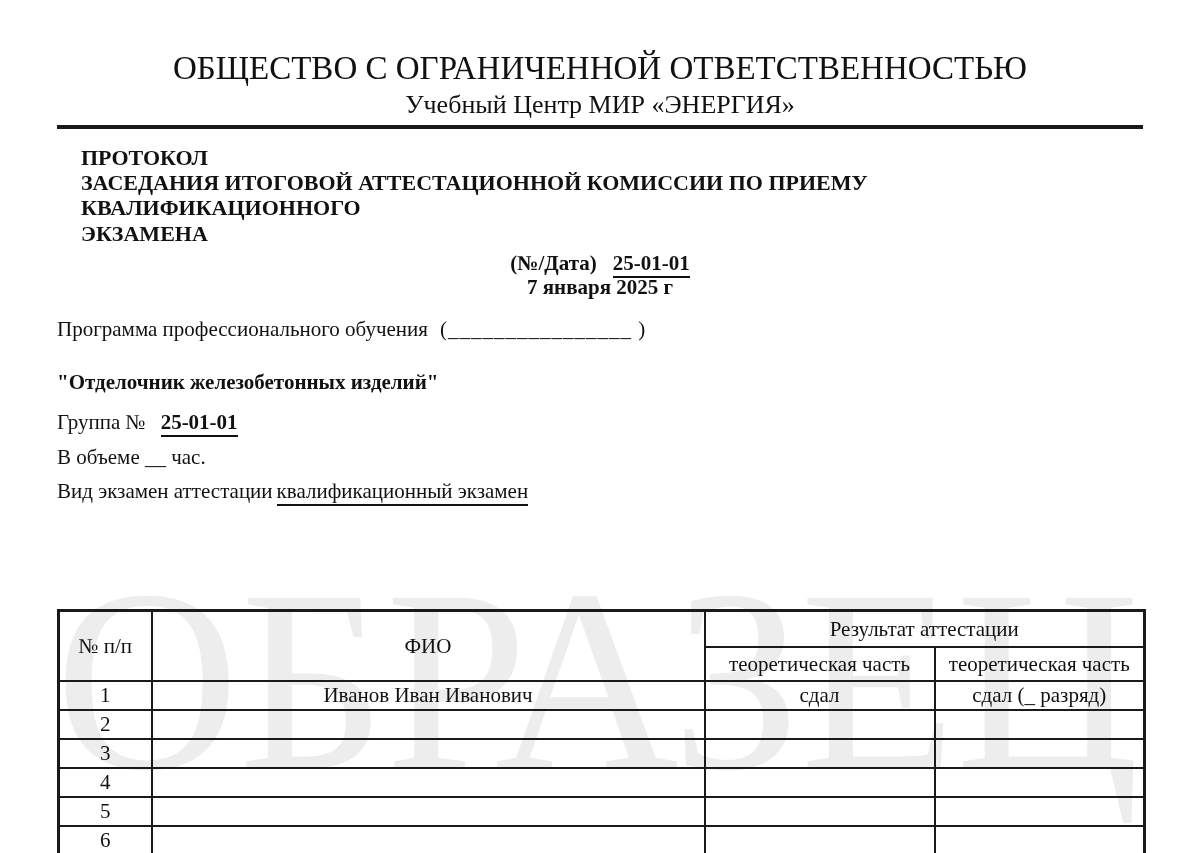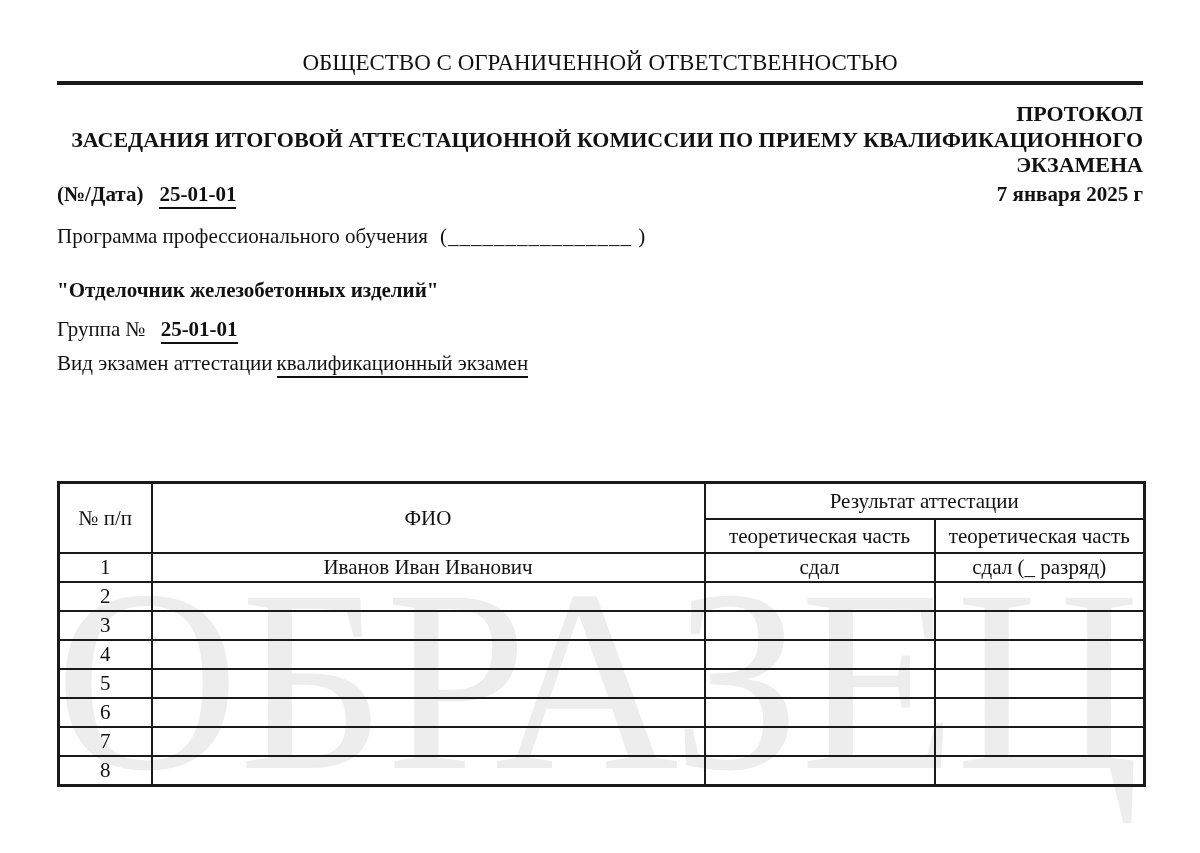--- a/index.html
+++ b/index.html
@@ -27,52 +27,54 @@
     z-index: 0;
     pointer-events: none;
   }
   .content {
     position: relative;
     z-index: 1;
     padding: 0 57px;
   }
   .org-line1 {
     margin-top: 50px;
-    font-size: 23px;
+    font-size: 33px;
     line-height: 1.15;
     text-align: center;
     letter-spacing: 0px;
   }
   .org-line2 {
     margin-top: 2px;
     font-size: 26px;
     line-height: 1.15;
     text-align: center;
   }
   .head-rule {
     margin-top: 5px;
     border: none;
     border-top: 4px solid #1a1a1a;
     height: 0;
   }
   .title-line {
     font-weight: bold;
     font-size: 22px;
     line-height: 1.15;
-    text-align: right;
+    text-align: left;
+    margin-left: 24px;
   }
   .title-line.first { margin-top: 16px; }
   .meta-row {
     margin-top: 5px;
     display: flex;
     justify-content: space-between;
     align-items: center;
     font-size: 21px;
     font-weight: bold;
     line-height: 1.15;
+    flex-direction: column;
   }
   .uline {
     border-bottom: 2px solid #111111;
     padding-bottom: 1px;
   }
   .meta-number-value { margin-left: 16px; }
   .program-row {
     margin-top: 18px;
     font-size: 21px;
     line-height: 1.15;
@@ -135,20 +137,21 @@
 
 <div class="page">
 
   <svg class="watermark-svg" width="1090" height="310" viewBox="0 0 1090 310" aria-hidden="true">
     <text x="0" y="220" font-size="260" font-family="Liberation Serif, serif" textLength="1085" lengthAdjust="spacingAndGlyphs" fill="#ededed">ОБРАЗЕЦ</text>
   </svg>
 
   <div class="content">
 
     <div class="org-line1">ОБЩЕСТВО С ОГРАНИЧЕННОЙ ОТВЕТСТВЕННОСТЬЮ</div>
+    <div class="org-line2">Учебный Центр МИР «ЭНЕРГИЯ»</div>
     <hr class="head-rule">
 
     <div class="title-line first">ПРОТОКОЛ</div>
     <div class="title-line">ЗАСЕДАНИЯ ИТОГОВОЙ АТТЕСТАЦИОННОЙ КОМИССИИ ПО ПРИЕМУ КВАЛИФИКАЦИОННОГО</div>
     <div class="title-line">ЭКЗАМЕНА</div>
 
     <div class="meta-row">
       <span>
         <span>(№/Дата)</span><span class="uline meta-number-value">25-01-01</span>
       </span>
@@ -158,20 +161,25 @@
     <div class="program-row">
       <span>Программа профессионального обучения</span><span class="program-paren"><span>(</span><span>________________</span> <span>)</span></span>
     </div>
 
     <div class="profession-row">"Отделочник железобетонных изделий"</div>
 
     <div class="group-row">
       <span>Группа №</span><span class="uline group-value">25-01-01</span>
     </div>
 
+    <div class="volume-row">
+      <span>В объеме</span>
+      <span>__</span>
+      <span>час.</span>
+    </div>
 
     <div class="attest-row">
       <span>Вид экзамен аттестации</span><span class="uline attest-value">квалификационный экзамен</span>
     </div>
 
     <table class="results">
       <colgroup>
         <col style="width:93px">
         <col style="width:553px">
         <col style="width:230px">

